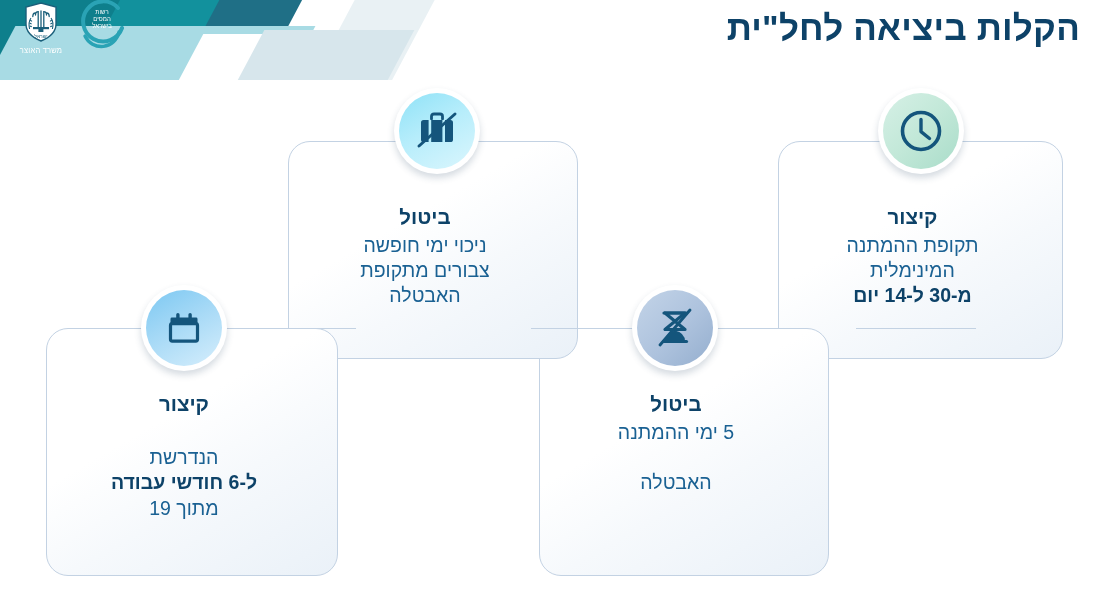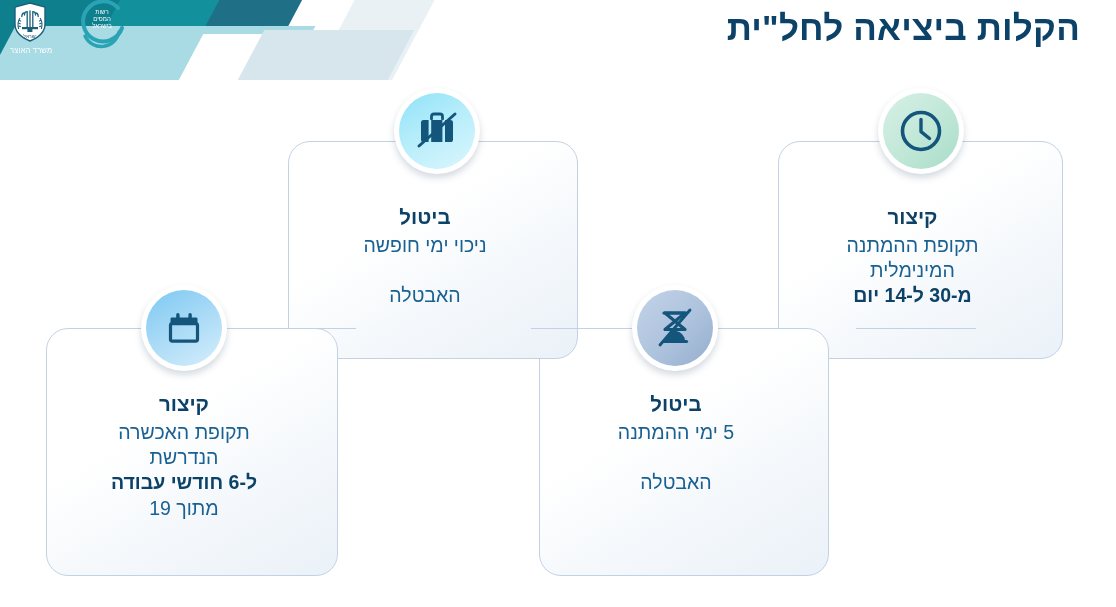--- a/index.html
+++ b/index.html
@@ -80,21 +80,21 @@
     background: #d7e6ec;
     transform: skewX(-28deg);
   }
 
   
   .logo-emblem {
     position: absolute;
     left: 10px;
     top: 2px;
     width: 62px;
-    text-align: left;
+    text-align: center;
     z-index: 6;
   }
   .emblem-shield {
     width: 40px;
     height: 40px;
     margin: 0 auto;
   }
   .ministry-name {
     font-size: 7.5px;
     color: #ffffff;
@@ -288,41 +288,41 @@
         <line x1="10.5" y1="36.5" x2="33.5" y2="36.5" stroke="#14557c" stroke-width="3.2" stroke-linecap="round"></line>
         <line x1="7" y1="40" x2="37" y2="5" stroke="#14557c" stroke-width="2.9" stroke-linecap="round"></line>
       </svg>
     </div>
   </div>
 
   <div class="card" style="right:538px; top:141px; width:290px; height:218px;">
     <div class="card-text" style="top:62px;">
       <span class="card-head">ביטול</span>
       <span>ניכוי ימי חופשה</span><br>
-      <br>
+      <span>צבורים מתקופת</span><br>
       <span>האבטלה</span>
     </div>
   </div>
   <div class="badge badge-suitcase" style="right:636px; top:88px;">
     <div class="badge-inner">
       <svg width="48" height="46" viewBox="0 0 48 46">
         <path d="M18.5 11 L18.5 8.2 Q18.5 6 21 6 L27 6 Q29.5 6 29.5 8.2 L29.5 11" fill="none" stroke="#14557c" stroke-width="2.8" stroke-linecap="round"></path>
         <rect x="8" y="12" width="32" height="22" rx="2.6" fill="#14557c"></rect>
         <rect x="15.6" y="12" width="2.6" height="22" fill="#b6edfb"></rect>
         <rect x="29.4" y="12" width="2.6" height="22" fill="#b6edfb"></rect>
         <line x1="6" y1="38" x2="42" y2="6" stroke="#14557c" stroke-width="3" stroke-linecap="round"></line>
         <line x1="6" y1="38" x2="42" y2="6" stroke="#b6edfb" stroke-width="1.2" stroke-linecap="round" opacity="0"></line>
       </svg>
     </div>
   </div>
 
   <div class="card" style="right:778px; top:328px; width:292px; height:248px;">
     <div class="card-text" style="top:62px;">
       <span class="card-head">קיצור</span>
-      <span>תקופת האכשרה</span><br>
+      <br>
       <span>הנדרשת</span><br>
       <span class="card-strong">ל-6 חודשי עבודה</span><br>
       <span>מתוך 19</span>
     </div>
   </div>
   <div class="badge badge-calendar" style="right:889px; top:285px;">
     <div class="badge-inner">
       <svg width="46" height="46" viewBox="0 0 46 46">
         <rect x="15.2" y="8" width="3.4" height="7.2" rx="1.7" fill="#14557c"></rect>
         <rect x="27.4" y="8" width="3.4" height="7.2" rx="1.7" fill="#14557c"></rect>

